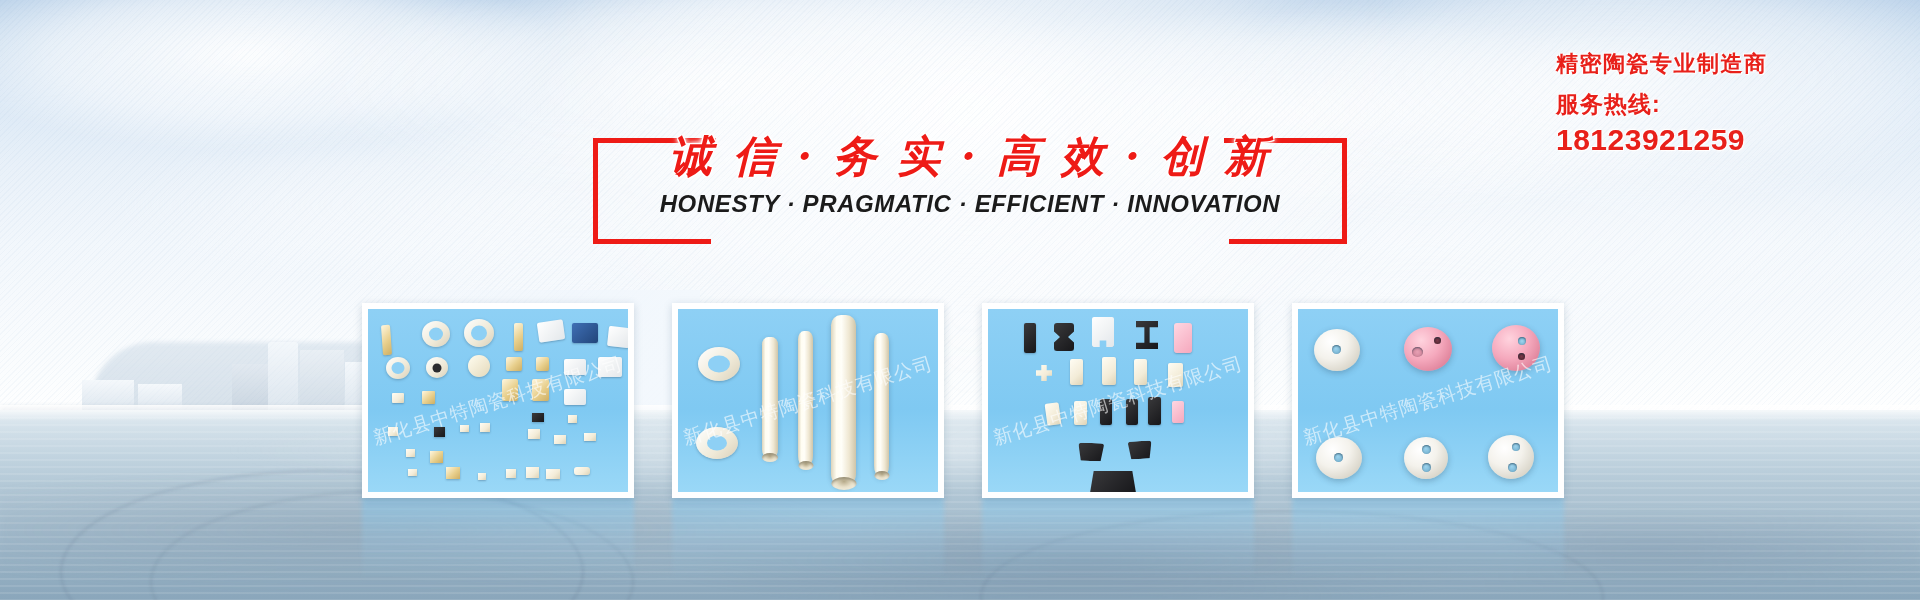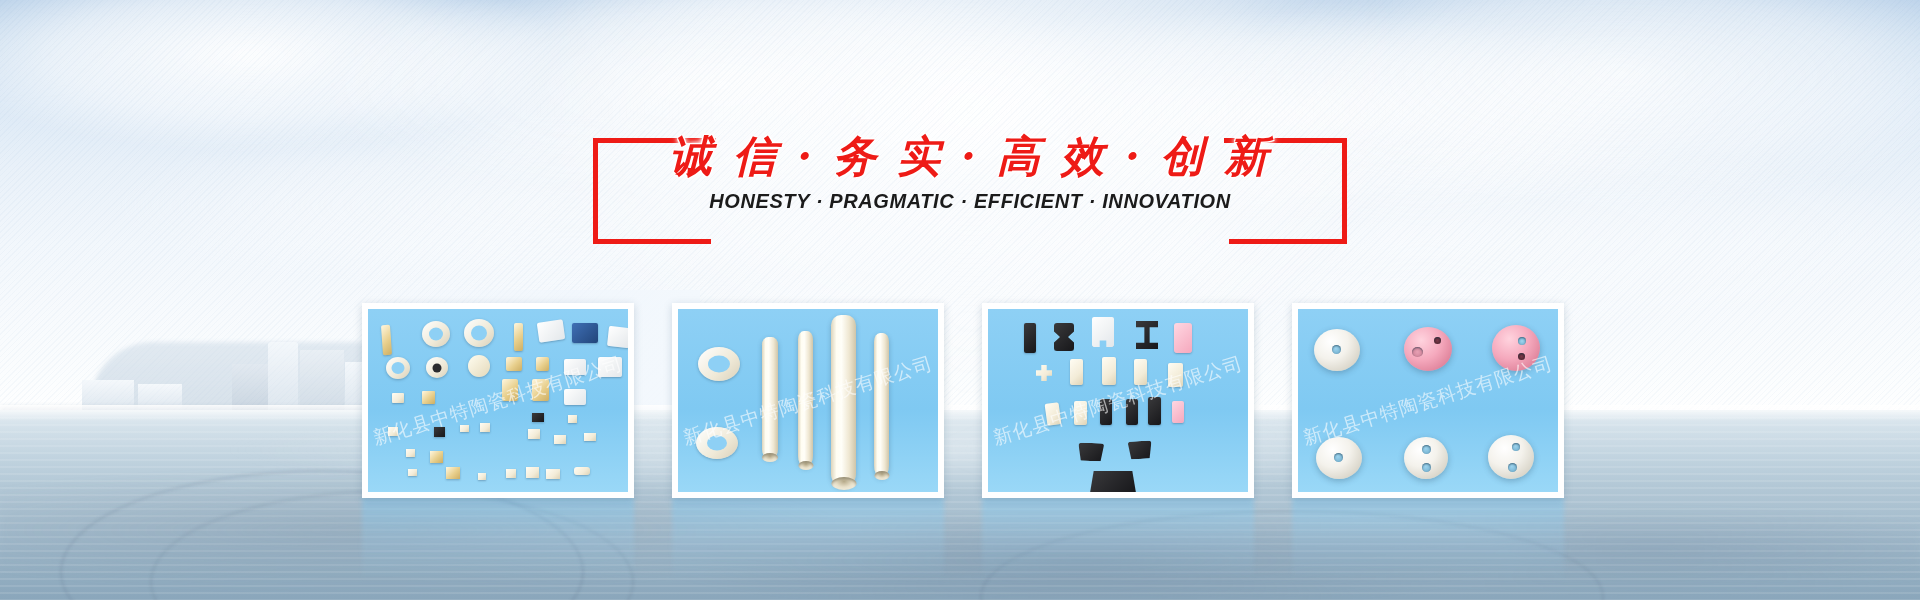--- a/index.html
+++ b/index.html
@@ -129,21 +129,21 @@
     position:absolute;left:0;top:0;width:790px;text-align:center;
     font-family:"DejaVu Serif","Liberation Serif",serif;
     font-size:43px;font-weight:700;color:#ee1b16;letter-spacing:3px;
     white-space:nowrap;
     text-shadow:
       0 0 5px #fff, 0 0 5px #fff, 0 0 9px #fff,
       1px 1px 0 #fff, -1px -1px 0 #fff, 1px -1px 0 #fff, -1px 1px 0 #fff;
   }
   .slogan-en{
     position:absolute;left:0;top:62px;width:790px;text-align:center;
-    font-size:20px;font-weight:700;color:#1b1b1b;letter-spacing:.6px;
+    font-size:24px;font-weight:700;color:#1b1b1b;letter-spacing:.6px;
     white-space:nowrap;
   }
 
   
   .contact{position:absolute;left:1556px;top:52px;width:340px;}
   .contact-tagline{
     font-size:22px;font-weight:700;color:#e8201a;letter-spacing:1.5px;
     white-space:nowrap;line-height:1.1;
     text-shadow:0 0 4px #fff, 1px 1px 0 #fff, -1px -1px 0 #fff;
   }
@@ -271,20 +271,25 @@
     <div class="refl" style="left:1292px;"></div>
   </div>
 
   <div class="slogan">
     <div class="bracket-l"></div>
     <div class="bracket-r"></div>
     <div class="slogan-cn">诚 信 · 务 实 · 高 效 · 创 新</div>
     <div class="slogan-en">HONESTY · PRAGMATIC · EFFICIENT · INNOVATION</div>
   </div>
 
+  <div class="contact">
+    <div class="contact-tagline">精密陶瓷专业制造商</div>
+    <div class="contact-hotline-label">服务热线:</div>
+    <div class="contact-phone">18123921259</div>
+  </div>
 
   <div class="panels">
 
     <div class="panel" style="left:0px;">
       <div class="panel-inner">
         <div class="pc chip gold" style="left:14px;top:16px;width:9px;height:30px;border-radius:2px;transform:rotate(-4deg);"></div>
         <div class="pc ring" style="left:54px;top:12px;width:28px;height:26px;">
             <div class="hole" style="width:14px;height:13px;"></div>
           </div>
         <div class="pc ring" style="left:96px;top:10px;width:30px;height:28px;">

